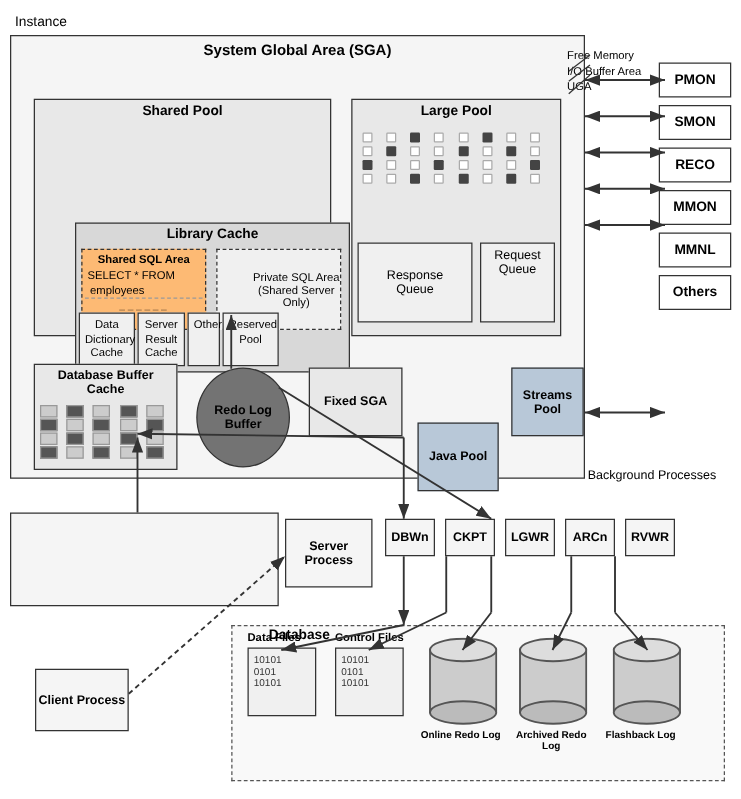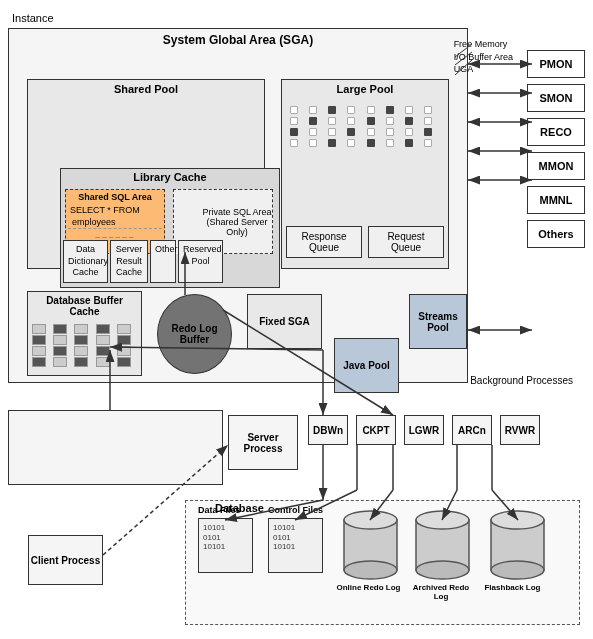--- a/index.html
+++ b/index.html
@@ -371,21 +371,21 @@
   <div class="sga-box">
     <div style="position:absolute; top:4px; left:0; right:0; text-align:center;">
       <span style="font-size:12px; font-weight:bold;">System Global Area (SGA)</span>
     </div>
 
     <div class="shared-pool">
       <div style="text-align:center; padding: 3px 0; font-size:11px; font-weight:bold;">
         <span>Shared Pool</span>
       </div>
 
-      <div class="library-cache" style="position:relative; margin: 2px 6px;">
+      <div class="library-cache" style="position:relative; margin: 12px 6px;">
         <div style="text-align:center; padding:2px 0; font-size:11px; font-weight:bold;">
           <span>Library Cache</span>
         </div>
 
         <div style="position:absolute; top:20px; left:4px; width:100px; height:65px; border:1.5px dashed #333; background:#fdba74;">
           <div style="font-size:9px; font-weight:bold; text-align:center; padding:2px;">
             <span>Shared SQL Area</span>
           </div>
           <div style="font-size:9px; padding:1px 4px;">
             <span>SELECT * FROM</span>
@@ -451,21 +451,21 @@
           <div class="dot dot-white"></div>
           <div class="dot dot-dark"></div>
           <div class="dot dot-white"></div>
           <div class="dot dot-dark"></div>
           <div class="dot dot-white"></div>
           <div class="dot dot-dark"></div>
           <div class="dot dot-white"></div>
       </div>
 
       <div style="position:absolute; bottom:10px; left:4px; right:4px; display:flex; gap:6px;">
-        <div style="flex:1; border:1.5px solid #333; background:#f0f0f0; padding:4px; text-align:center; font-size:10px;">
+        <div style="flex:1; border:1.5px solid #333; background:#f0f0f0; padding:20px; text-align:center; font-size:10px;">
           <span>Response Queue</span>
         </div>
         <div style="flex:1; border:1.5px solid #333; background:#f0f0f0; padding:4px; text-align:center; font-size:10px;">
           <span>Request Queue</span>
         </div>
       </div>
     </div>
 
     <div class="db-buffer-cache">
       <div class="db-buffer-label">

